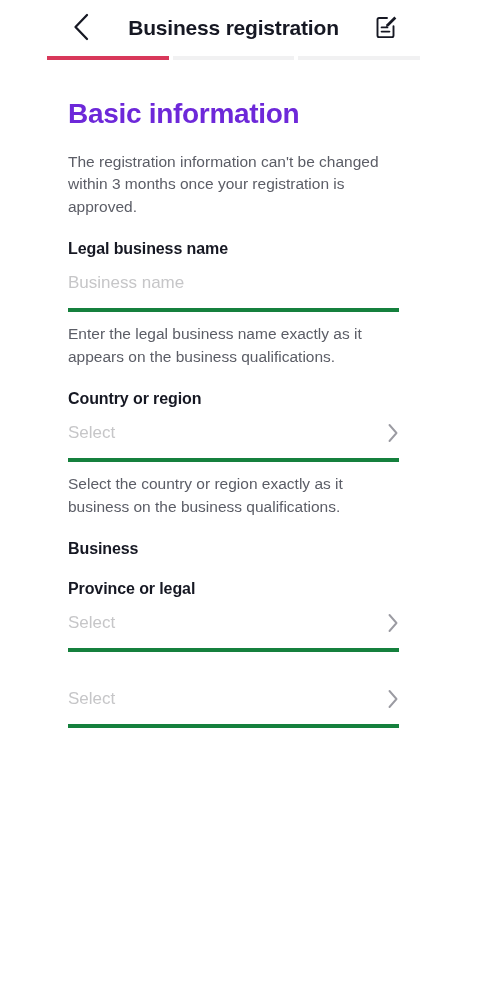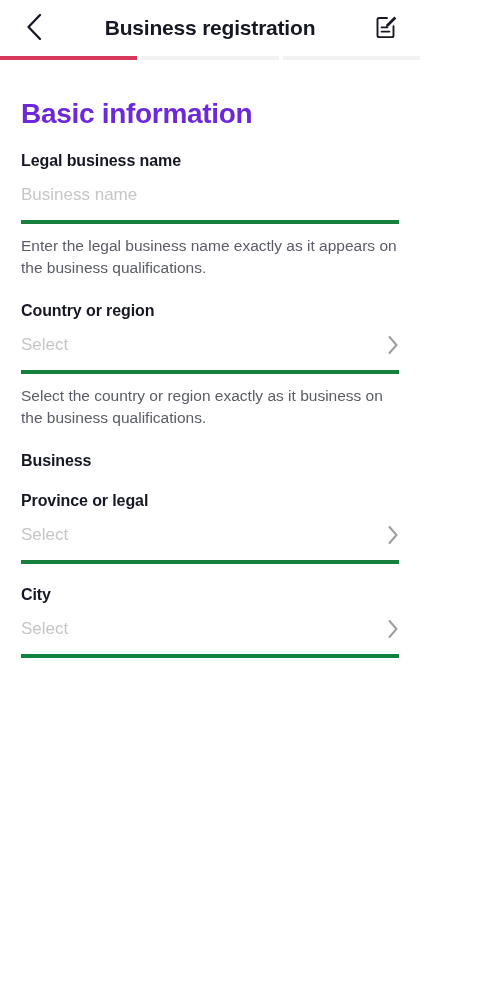--- a/index.html
+++ b/index.html
@@ -3,21 +3,21 @@
 <meta charset="utf-8">
 <style>
   * { margin:0; padding:0; box-sizing:border-box; }
   html, body {
     width:500px; height:982px;
     background:#ffffff;
     font-family:"Liberation Sans", sans-serif;
     -webkit-font-smoothing:antialiased;
     overflow:hidden;
   }
-  .screen { width:420px; height:982px; position:relative; background:#fff; }
+  .screen { width:420px; height:982px; position:relative; background:#fff;padding-left:47px; }
 
   
   .header {
     height:56px; position:relative;
     display:flex; align-items:center;
     background:#fff;
   }
   .back-btn {
     position:absolute; left:14px; top:50%; transform:translateY(-50%);
     width:40px; height:40px;
@@ -111,20 +111,21 @@
 
   <div class="progress">
     <div class="progress-seg active"></div>
     <div class="progress-seg"></div>
     <div class="progress-seg"></div>
   </div>
 
   <div class="content">
 
     <div class="section-title">Basic information</div>
+    <div class="section-desc">The registration information can't be changed within 3 months once your registration is approved.</div>
 
     <div class="field">
       <div class="field-label">Legal business name</div>
       <div class="field-row">
         <input class="field-value" type="text" value="" placeholder="Business name" style="">
       </div>
       <div class="field-help">Enter the legal business name exactly as it appears on the business qualifications.</div>
     </div>
 
     <div class="field">
@@ -150,21 +151,20 @@
         <span class="field-value">Select</span>
         <span class="chevron-right">
           <svg width="12" height="20" viewBox="0 0 12 20" fill="none">
             <path d="M2.5 2 L9.5 10 L2.5 18" stroke="#9b9ba2" stroke-width="1.9" stroke-linecap="round" stroke-linejoin="round"></path>
           </svg>
         </span>
       </div>
     </div>
 
     <div class="field">
-      <div class="field-label">City</div>
       <div class="field-row">
         <span class="field-value">Select</span>
         <span class="chevron-right">
           <svg width="12" height="20" viewBox="0 0 12 20" fill="none">
             <path d="M2.5 2 L9.5 10 L2.5 18" stroke="#9b9ba2" stroke-width="1.9" stroke-linecap="round" stroke-linejoin="round"></path>
           </svg>
         </span>
       </div>
     </div>
 

